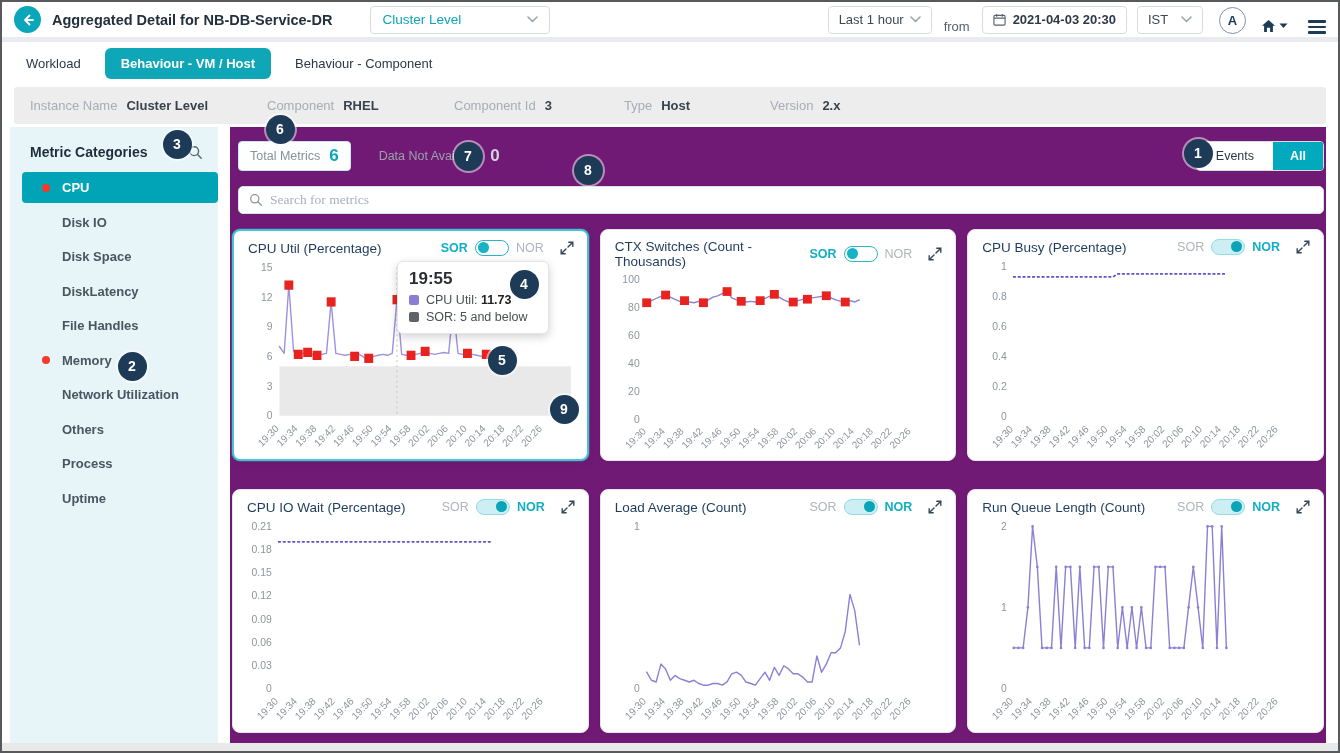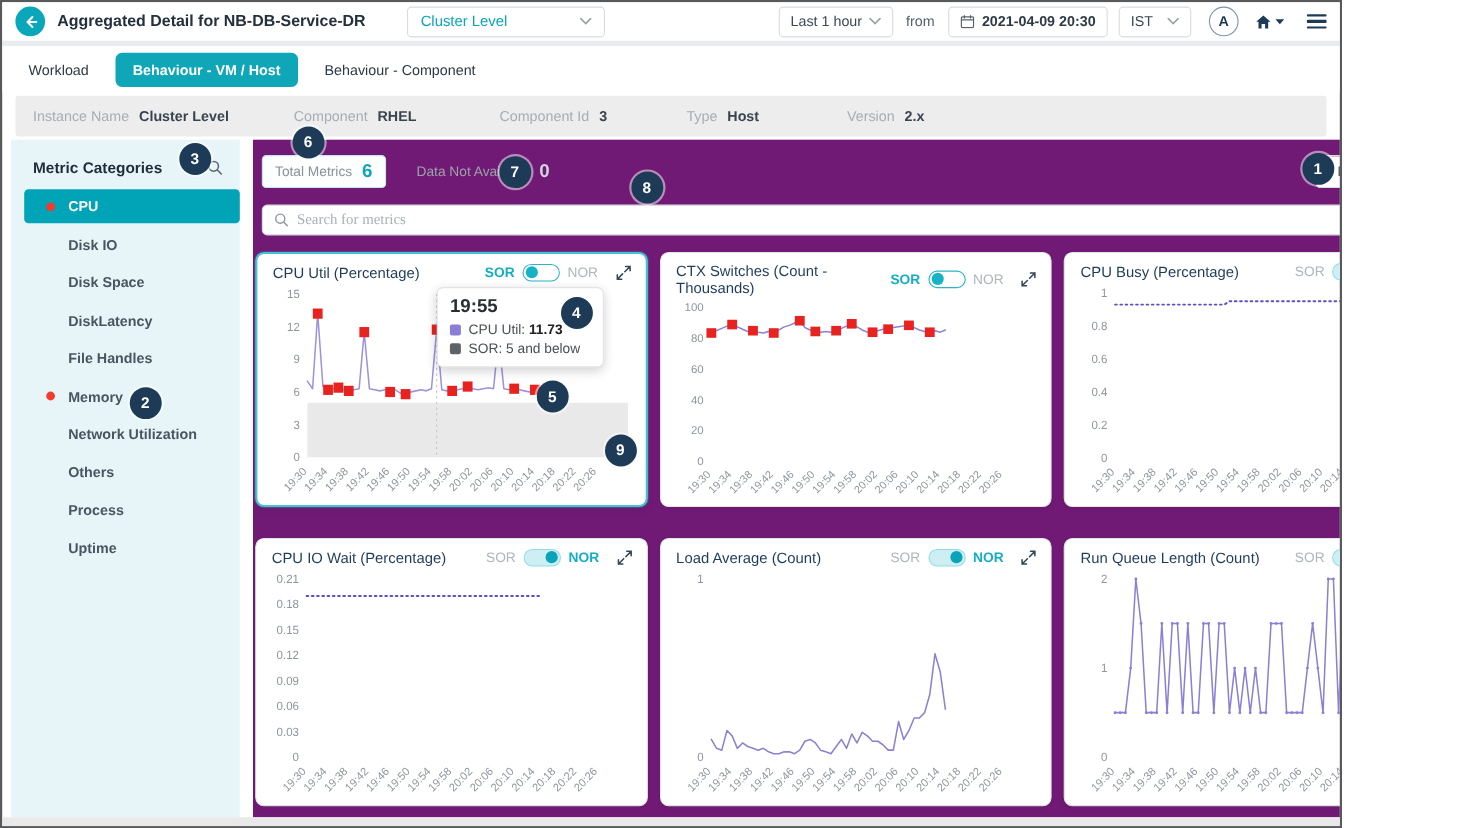--- a/index.html
+++ b/index.html
@@ -1,26 +1,26 @@
 <!DOCTYPE html>
 <html><head>
 <meta charset="utf-8">
 <style>
   * { box-sizing: border-box; margin: 0; padding: 0; }
   html,body { width:1340px; height:753px; }
   body { font-family:"Liberation Sans", sans-serif; background:#fff; }
-  .frame { position:relative; width:1220px; height:753px; border:2px solid #58595b; background:#fff; overflow:hidden; }
+  .frame { position:relative; width:1340px; height:753px; border:2px solid #58595b; background:#fff; overflow:hidden; }
 
   
   .top-header { position:absolute; top:0; left:0; right:0; height:35px; background:#fff; display:flex; align-items:center; padding:0 12px; }
   .back-btn { width:27px; height:27px; border-radius:50%; background:#0aa6b9; display:flex; align-items:center; justify-content:center; flex:none; cursor:pointer; }
   .page-title { font-weight:bold; font-size:14.5px; color:#23303d; margin-left:11px; white-space:nowrap; }
   .scope-select { margin-left:38px; width:180px; height:28px; border:1px solid #d8dbde; border-radius:4px; display:flex; align-items:center; padding:0 11px; color:#0aa6b9; font-size:13.5px; background:#fff; }
   .select-caret { margin-left:auto; display:flex; }
-  .header-right { margin-left:auto; display:flex; align-items:center; gap:10px; }
+  .header-right { margin-left:auto; display:flex; align-items:flex-end; gap:10px; }
   .hr-select { height:28px; border:1px solid #d8dbde; border-radius:4px; display:flex; align-items:center; padding:0 10px; font-size:13px; color:#3c4854; background:#fff; }
   .w-range { width:104px; } .w-tz { width:66px; }
   .from-label { color:#56616c; font-size:13px; padding:0 2px; }
   .date-box { height:28px; border:1px solid #d8dbde; border-radius:4px; display:flex; align-items:center; gap:7px; padding:0 10px; font-size:13px; color:#2e3a46; font-weight:bold; background:#fff; }
   .avatar { width:27px; height:27px; border-radius:50%; border:1.5px solid #7d93a8; color:#1d3a57; font-weight:bold; font-size:13px; display:flex; align-items:center; justify-content:center; margin-left:6px; background:#fff; }
   .home-wrap { display:flex; align-items:center; gap:2px; margin-left:4px; cursor:pointer; }
   .hamburger { margin-left:10px; display:flex; flex-direction:column; gap:3px; cursor:pointer; }
   .hamburger span { width:18px; height:2.5px; background:#1d3a57; border-radius:1px; }
   .header-strip { position:absolute; top:35px; left:0; right:0; height:5px; background:#e9ebee; }
 
@@ -116,21 +116,21 @@
               <path d="M1 1l4.5 4.5L10 1" stroke="#9aa2a9" stroke-width="1.5" fill="none" stroke-linecap="round"></path>
             </svg>
           </span>
       </div>
       <span class="from-label">from</span>
       <div class="date-box">
         <svg width="13" height="13" viewBox="0 0 14 14">
             <rect x="1" y="2.5" width="12" height="10.5" rx="1.2" fill="none" stroke="#56616c" stroke-width="1.2"></rect>
             <path d="M1 5.5h12M4 1v3M10 1v3" stroke="#56616c" stroke-width="1.2"></path>
           </svg>
-        <span>2021-04-09 20:30</span>
+        <span>2021-04-03 20:30</span>
       </div>
       <div class="hr-select w-tz">
         <span>IST</span>
         <span class="select-caret">
             <svg width="11" height="7" viewBox="0 0 11 7">
               <path d="M1 1l4.5 4.5L10 1" stroke="#9aa2a9" stroke-width="1.5" fill="none" stroke-linecap="round"></path>
             </svg>
           </span>
       </div>
       <div class="avatar">A</div>

